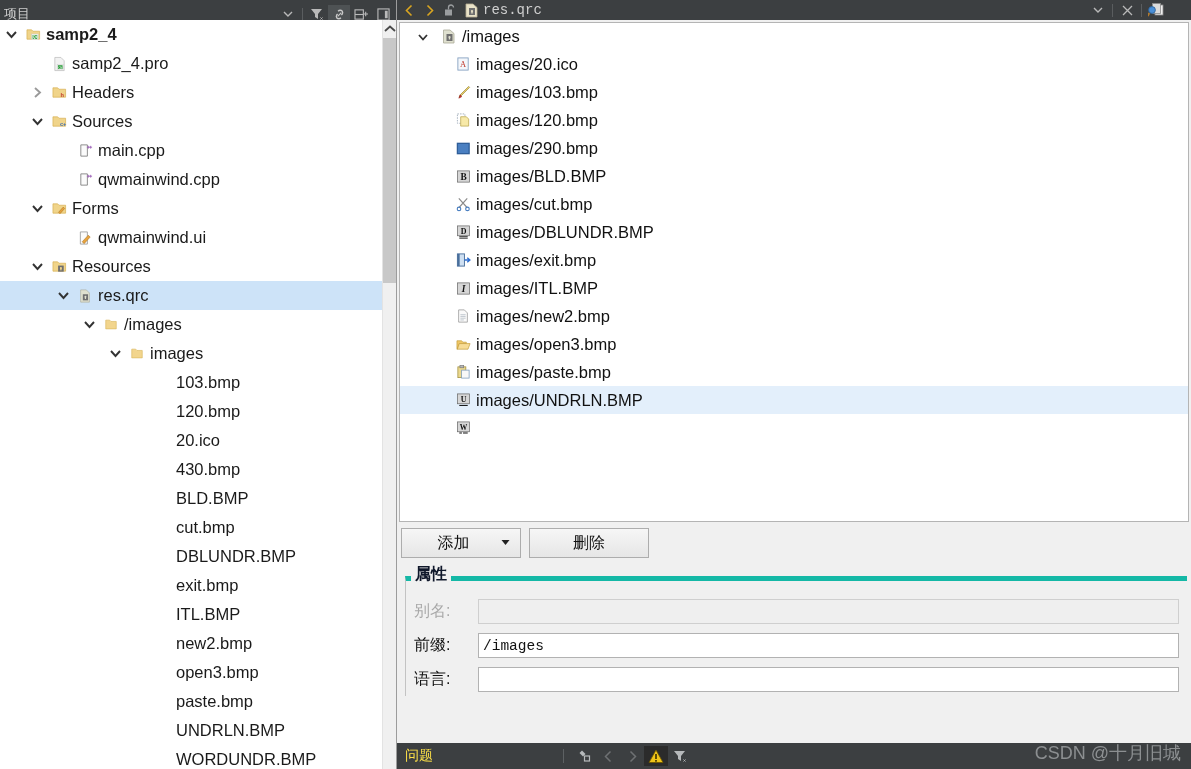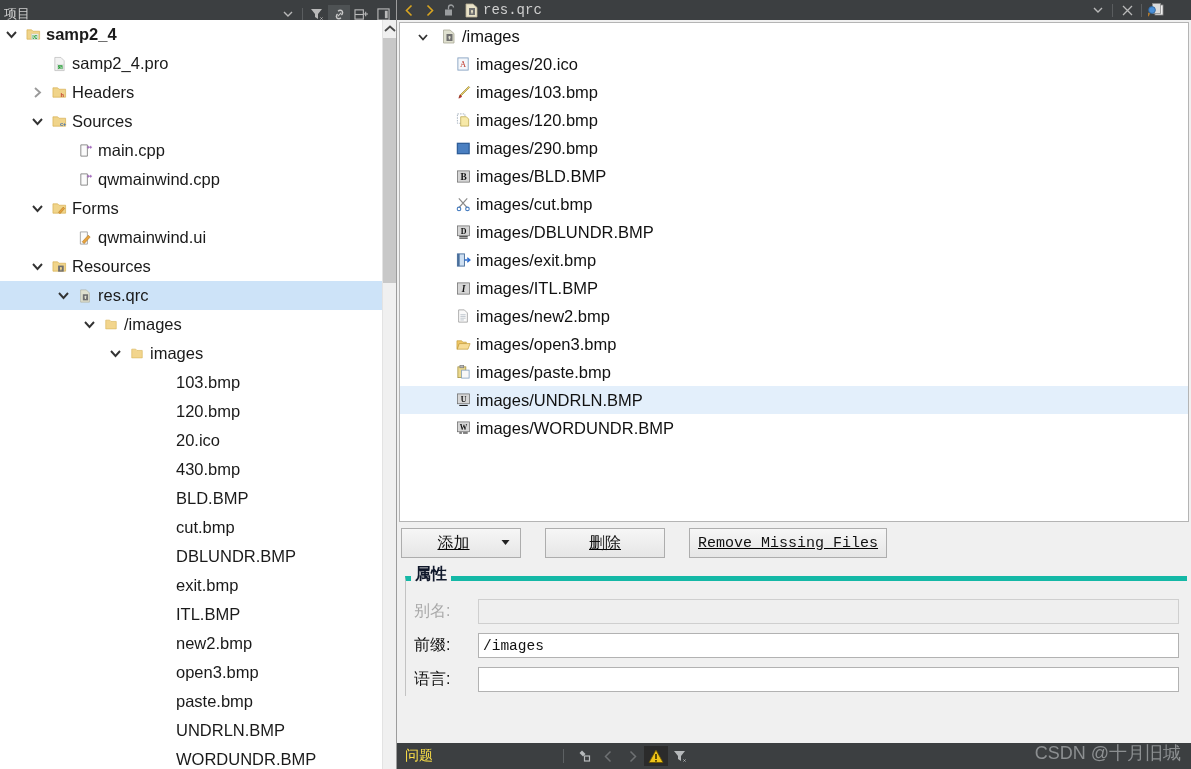--- a/index.html
+++ b/index.html
@@ -190,23 +190,22 @@
   .fl-row.selected { background: #e3effb; }
   .fl-icon {
     width: 26px; flex: none;
     display: inline-flex; align-items: center; justify-content: center;
   }
 
   .btn-row {
     display: flex;
     align-items: center;
     padding: 6px 0 4px 4px;
-    gap: 24px;
+    gap: 8px;
     flex: none;
-    text-decoration: underline;
   }
   .btn {
     background: linear-gradient(to bottom, #f6f6f6 0%, #e6e6e6 100%);
     border: 1px solid #adadad;
     height: 30px;
     font-size: 16px;
     color: #111;
     display: inline-flex;
     align-items: center;
     justify-content: center;
@@ -820,36 +819,34 @@
               <span>images/UNDRLN.BMP</span>
             </div>
             <div class="fl-row">
               <span class="fl-icon">
                 <svg width="15" height="16" viewBox="0 0 16 16">
                   <rect x="1.5" y="1.5" width="13" height="10.5" fill="#d6d6d6" stroke="#6e6e6e" stroke-width="0.8"></rect>
                   <text x="8" y="10" font-size="8" fill="#111" text-anchor="middle" font-family="Liberation Serif" font-weight="bold">W</text>
                   <path d="M3.5 13.4 H6.3 M7.5 13.4 H12.5" stroke="#111" stroke-width="1.1"></path>
                 </svg>
               </span>
-              <span>images/WORDUNDR.BMP</span>
             </div>
           </div>
       </div>
 
       <div class="btn-row">
         <button class="btn add">
           <span class="lbl">添加</span>
           <span class="caret">
             <svg width="9" height="7" viewBox="0 0 9 7">
                 <path d="M0.5 1 L4.5 6 L8.5 1 Z" fill="#222"></path>
               </svg>
           </span>
         </button>
         <button class="btn del">删除</button>
-        <button class="btn rmf">Remove Missing Files</button>
       </div>
 
       <div class="props">
         <span class="props-legend">属性</span>
         <div class="props-box">
           <div class="prop-row">
             <span class="prop-label disabled">别名:</span>
             <input class="prop-input disabled" type="text" disabled="" value="" style="">
           </div>
           <div class="prop-row">

